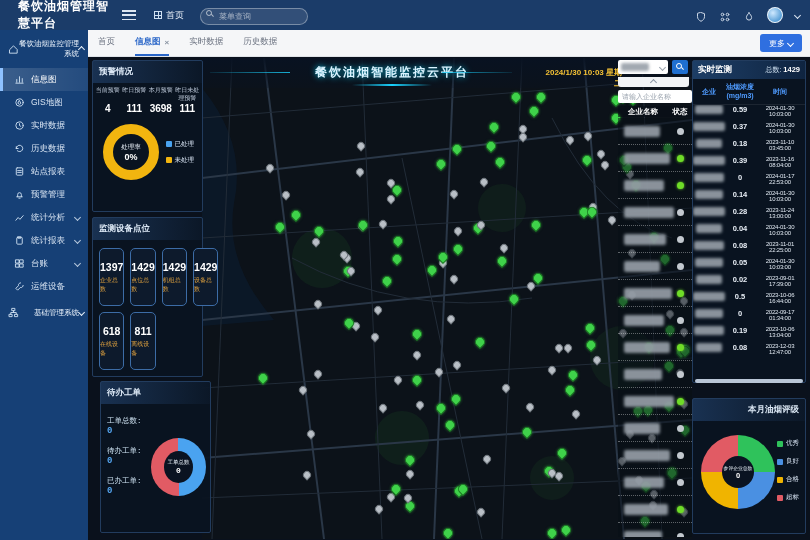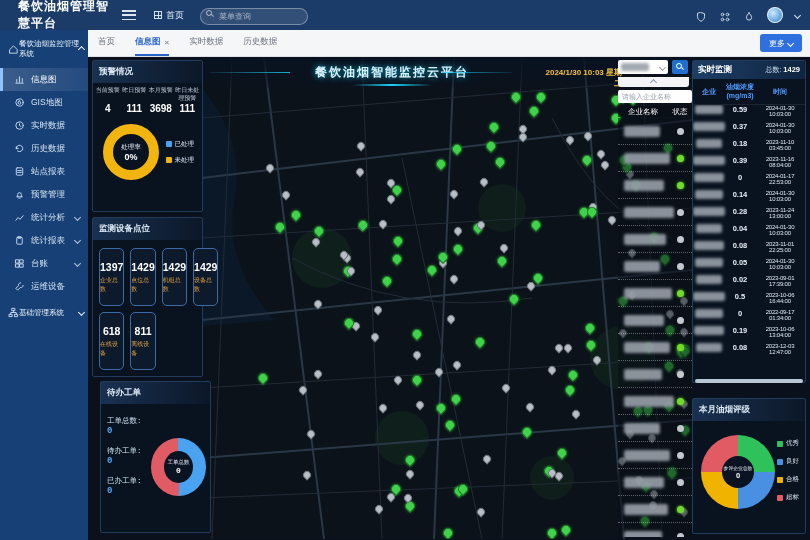--- a/index.html
+++ b/index.html
@@ -27,21 +27,21 @@
   .tb-right { margin-left:auto; display:flex; align-items:center; gap:12px; padding-right:10px; color:#dce6f2; }
   .tb-ic { width:12px; height:12px; opacity:.9; cursor:pointer; }
   .avatar { width:16px; height:16px; border-radius:50%; border:1px solid rgba(255,255,255,.85);
     background:radial-gradient(circle at 35% 35%, #cfe9ff, #5aa0d8 70%); cursor:pointer; }
   .caret { display:inline-block; width:5px; height:5px; border-right:1px solid currentColor; border-bottom:1px solid currentColor;
     transform:rotate(45deg); vertical-align:2px; }
   .caret.up { transform:rotate(-135deg); vertical-align:-2px; }
 
   
   .sidebar { position:absolute; left:0; top:30px; width:88px; height:510px; background:#164076; color:#dfe9f5; z-index:10; }
-  .sb-sec { display:flex; align-items:center; gap:0; font-size:7.5px; padding:9px 4px 9px 8px; color:#eaf2fb; cursor:pointer; }
+  .sb-sec { display:flex; align-items:center; gap:0; font-size:7.5px; padding:9px 4px 9px 8px; color:#eaf2fb; cursor:pointer;text-align:right; }
   .sb-sec .lbl { flex:1; }
   .sb-item { display:flex; align-items:center; gap:6px; font-size:8.5px; height:23px; padding-left:14px;
     position:relative; cursor:pointer; color:#d7e3f2; }
   .sb-item .lbl { flex:1; }
   .sb-item .caret { margin-right:8px; color:#b8c9de; }
   .sb-item.active { background:linear-gradient(90deg, rgba(255,255,255,.16), rgba(255,255,255,.06)); color:#fff; }
   .sb-item.active:before { content:""; position:absolute; left:0; top:0; bottom:0; width:3px; background:#8fc2ff; }
   .sb-ic { width:11px; height:11px; flex:none; color:#cfe0f2; }
 
   
@@ -126,21 +126,21 @@
     border-radius:2px; cursor:pointer; }
   .ent-search-btn .mag { left:4px; top:3px; border-color:#fff; }
   .ent-search-btn .mag:after { background:#fff; }
   .ent-collapse { position:absolute; left:0; top:17px; width:71px; height:10px; background:#f2f4f6; border-radius:0 0 3px 3px;
     display:flex; align-items:center; justify-content:center; cursor:pointer; }
   .ent-collapse .caret { color:#8a94a3; }
   .ent-input { position:absolute; left:0; top:30px; width:74px; height:13px; background:#fff; border:none; border-radius:2px;
     font-size:7px; color:#333; padding:0 4px; outline:none; }
   .ent-input::placeholder { color:#9aa3ae; }
   .ent-head { position:absolute; left:0; top:46px; width:74px; height:11px; display:flex; align-items:center;
-    background:rgba(8,14,22,.6); font-size:7.5px; font-weight:normal; color:#fff; }
+    background:rgba(8,14,22,.6); font-size:7.5px; font-weight:bold; color:#fff; }
   .ent-head .c1 { width:50px; text-align:center; }
   .ent-head .c2 { width:24px; text-align:center; }
   .ent-rows { position:absolute; left:0; top:58px; width:74px; bottom:0; overflow:hidden; }
   .ent-row { height:27px; display:flex; align-items:center; background:rgba(8,14,22,.55);
     border-bottom:1px dotted rgba(255,255,255,.35); }
   .ent-row .nm { margin-left:6px; height:11px; }
   .ent-row .dot { margin-left:auto; margin-right:8px; width:7px; height:7px; border-radius:50%; }
   .dot.green { background:#6fdc28; box-shadow:0 0 3px #6fdc28; }
   .dot.gray { background:#c3c9cf; }
   .blurblk { background:#98a0a9; border-radius:2px; filter:blur(1.5px); opacity:.9; }
@@ -160,21 +160,21 @@
   .mon-rows { height:272px; overflow:hidden; }
   .mon-row { display:flex; align-items:flex-start; height:17px; }
   .mon-row .nm { width:32px; display:flex; justify-content:center; }
   .mon-row .nm .blurblk { height:9px; }
   .mon-row .val { width:30px; text-align:center; font-size:7.5px; font-weight:bold; color:#e8eef5; }
   .mon-row .val.red { color:#ff3030; }
   .mon-row .tm { flex:1; text-align:center; font-size:6px; color:#dfe7f0; letter-spacing:-.2px; }
   .mon-scroll { margin:2px 2px 0 2px; height:4px; border-radius:2px; background:#b9c6d6; cursor:pointer; }
 
   
-  .p-rate { left:604px; top:341px; width:114px; height:136px; }
+  .p-rate { left:604px; top:341px; width:114px; height:136px;text-align:right; }
   .rate-body { position:relative; height:110px; }
   .rate-donut { position:absolute; left:8px; top:14px; width:74px; height:74px; border-radius:50%;
     background:conic-gradient(#2fc25b 0 25%, #4a90e2 25% 50%, #f0b400 50% 75%, #e15b64 75% 100%); }
   .rate-donut .hole { position:absolute; inset:21px; border-radius:50%; background:#0a1321;
     display:flex; flex-direction:column; align-items:center; justify-content:center; }
   .rate-donut .cl { font-size:4.8px; color:#e8f0f8; white-space:nowrap; }
   .rate-donut .cv { font-size:7.5px; font-weight:bold; color:#fff; }
   .rate-legend { position:absolute; right:6px; top:18px; display:flex; flex-direction:column; gap:9px; }
 </style>
 </head>

